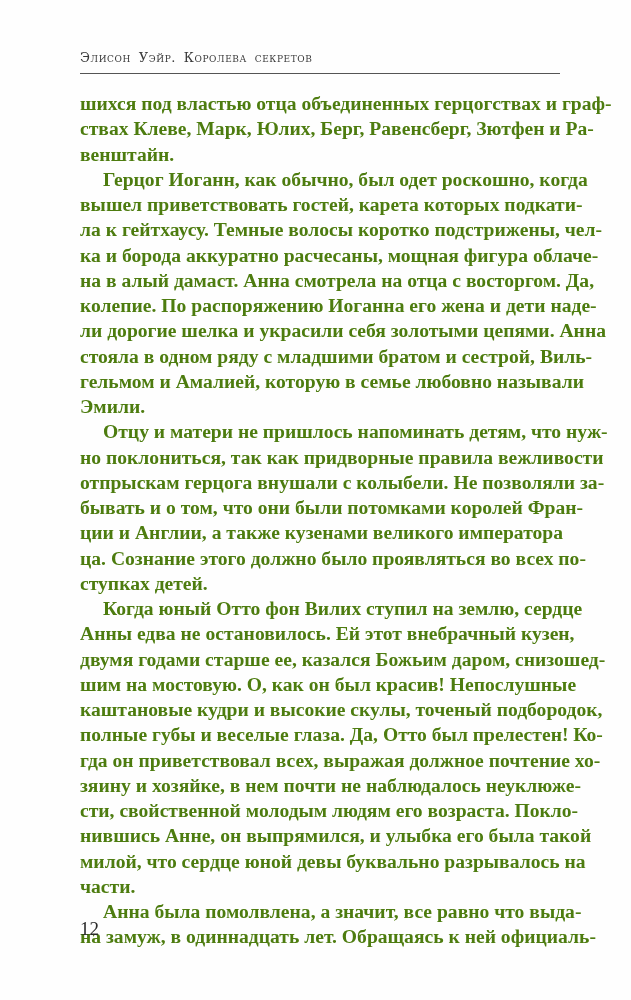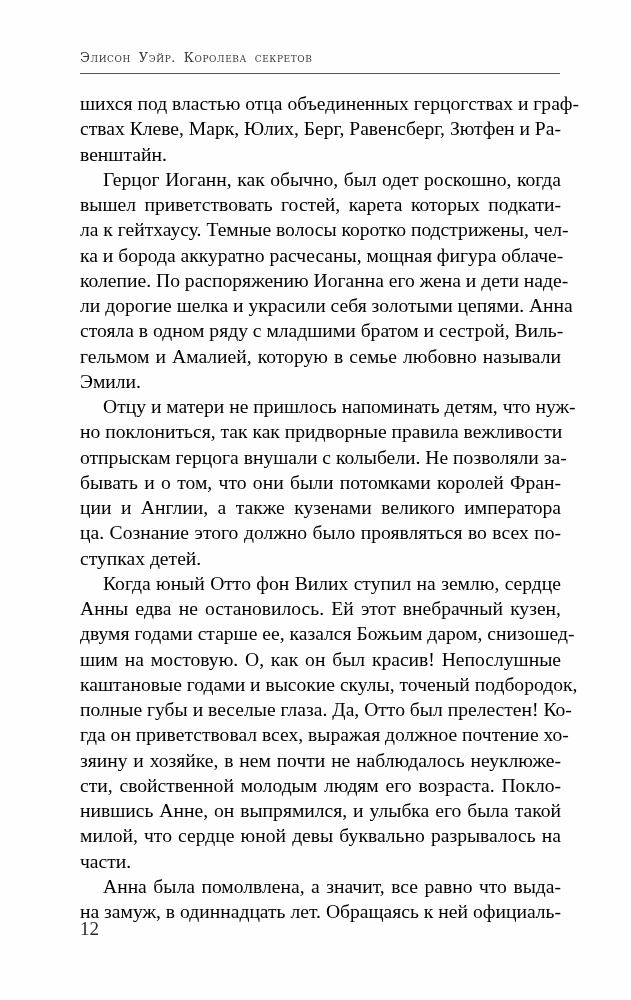--- a/index.html
+++ b/index.html
@@ -7,21 +7,22 @@
   .page { position: absolute; left: 0; top: 0; width: 631px; height: 1000px; background: #fefefe; }
   .running-head {
     position: absolute; left: 80px; top: 50px; width: 480px;
     font-family: "DejaVu Serif", serif; font-size: 13px; color: #3a3a3a;
     font-variant: small-caps; letter-spacing: 0.6px; word-spacing: 3px;
   }
   .rule { position: absolute; left: 80px; top: 73px; width: 480px; height: 1px; background: #555; }
   .body-text {
     position: absolute; left: 80px; top: 91px; width: 481px;
     font-family: "Liberation Serif", serif; font-size: 19.6px; line-height: 25.25px;
-    color: #000000;
+    color: #4d7c0f;
+    font-weight: bold;
   }
   .line { display: block; white-space: nowrap; text-align: justify; text-align-last: justify; height: 25.25px; overflow: visible; }
   .line.last { text-align-last: left; }
   .line.indent { padding-left: 23px; }
   .page-number {
     position: absolute; left: 80px; top: 918px;
     font-family: Liberation Serif, serif; font-size: 19px; color: #2a2a2a;
   }
 </style>
 </head>
@@ -31,37 +32,38 @@
   <div class="running-head">Элисон Уэйр. Королева секретов</div>
   <div class="rule"></div>
   <div class="body-text" id="body-text">
       <span class="line">шихся под властью отца объединенных герцогствах и граф-</span>
       <span class="line">ствах Клеве, Марк, Юлих, Берг, Равенсберг, Зютфен и Ра-</span>
       <span class="line last">венштайн.</span>
       <span class="line indent">Герцог Иоганн, как обычно, был одет роскошно, когда</span>
       <span class="line">вышел приветствовать гостей, карета которых подкати-</span>
       <span class="line">ла к гейтхаусу. Темные волосы коротко подстрижены, чел-</span>
       <span class="line">ка и борода аккуратно расчесаны, мощная фигура облаче-</span>
+      <span class="line">на в алый дамаст. Анна смотрела на отца с восторгом. Да,</span>
       <span class="line">колепие. По распоряжению Иоганна его жена и дети наде-</span>
       <span class="line">ли дорогие шелка и украсили себя золотыми цепями. Анна</span>
       <span class="line">стояла в одном ряду с младшими братом и сестрой, Виль-</span>
       <span class="line">гельмом и Амалией, которую в семье любовно называли</span>
       <span class="line last">Эмили.</span>
       <span class="line indent">Отцу и матери не пришлось напоминать детям, что нуж-</span>
       <span class="line">но поклониться, так как придворные правила вежливости</span>
       <span class="line">отпрыскам герцога внушали с колыбели. Не позволяли за-</span>
       <span class="line">бывать и о том, что они были потомками королей Фран-</span>
       <span class="line">ции и Англии, а также кузенами великого императора</span>
       <span class="line">ца. Сознание этого должно было проявляться во всех по-</span>
       <span class="line last">ступках детей.</span>
       <span class="line indent">Когда юный Отто фон Вилих ступил на землю, сердце</span>
       <span class="line">Анны едва не остановилось. Ей этот внебрачный кузен,</span>
       <span class="line">двумя годами старше ее, казался Божьим даром, снизошед-</span>
       <span class="line">шим на мостовую. О, как он был красив! Непослушные</span>
-      <span class="line">каштановые годами и высокие скулы, точеный подбородок,</span>
+      <span class="line">каштановые кудри и высокие скулы, точеный подбородок,</span>
       <span class="line">полные губы и веселые глаза. Да, Отто был прелестен! Ко-</span>
       <span class="line">гда он приветствовал всех, выражая должное почтение хо-</span>
       <span class="line">зяину и хозяйке, в нем почти не наблюдалось неуклюже-</span>
       <span class="line">сти, свойственной молодым людям его возраста. Покло-</span>
       <span class="line">нившись Анне, он выпрямился, и улыбка его была такой</span>
       <span class="line">милой, что сердце юной девы буквально разрывалось на</span>
       <span class="line last">части.</span>
       <span class="line indent">Анна была помолвлена, а значит, все равно что выда-</span>
       <span class="line">на замуж, в одиннадцать лет. Обращаясь к ней официаль-</span>
     </div>

